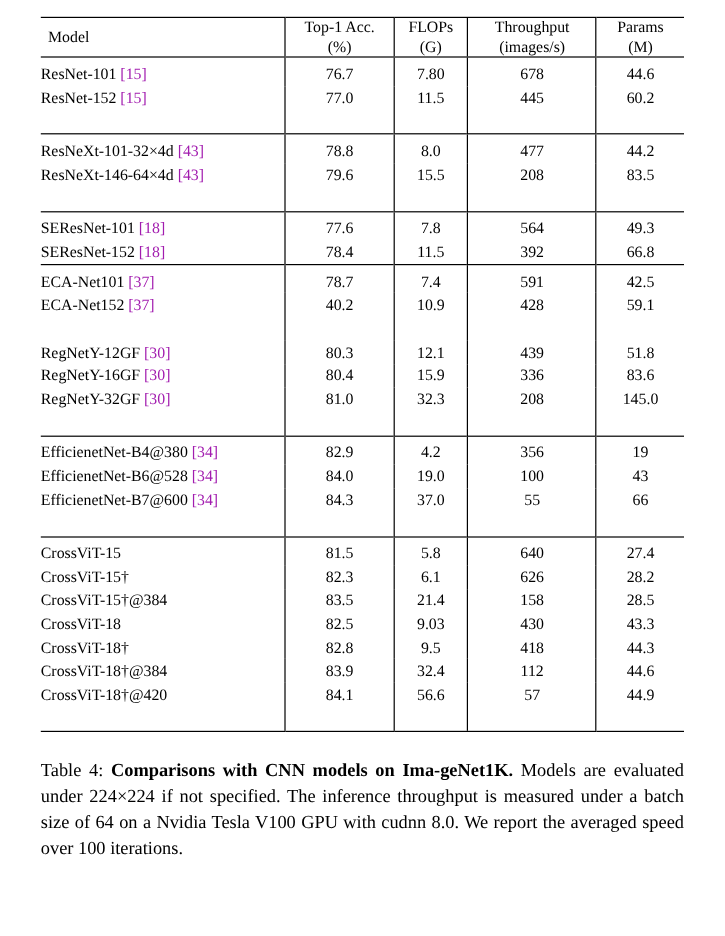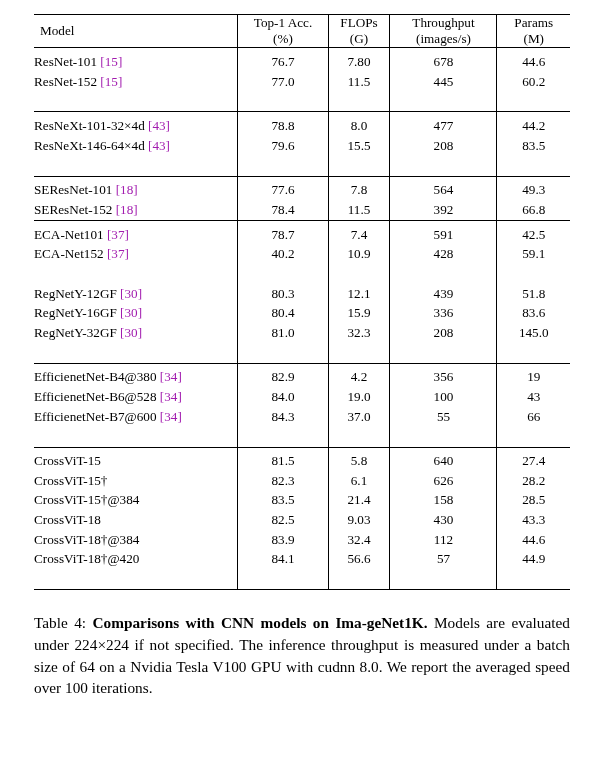--- a/index.html
+++ b/index.html
@@ -248,20 +248,27 @@
           <td class="c5 num-cell vline">28.5</td>
         </tr>
         <tr class="row">
           <td class="c1 model-cell"><span>CrossViT-18</span></td>
           <td class="c2 num-cell vline">82.5</td>
           <td class="c3 num-cell vline">9.03</td>
           <td class="c4 num-cell vline">430</td>
           <td class="c5 num-cell vline">43.3</td>
         </tr>
         <tr class="row">
+          <td class="c1 model-cell"><span>CrossViT-18†</span></td>
+          <td class="c2 num-cell vline">82.8</td>
+          <td class="c3 num-cell vline">9.5</td>
+          <td class="c4 num-cell vline">418</td>
+          <td class="c5 num-cell vline">44.3</td>
+        </tr>
+        <tr class="row">
           <td class="c1 model-cell"><span>CrossViT-18†@384</span></td>
           <td class="c2 num-cell vline">83.9</td>
           <td class="c3 num-cell vline">32.4</td>
           <td class="c4 num-cell vline">112</td>
           <td class="c5 num-cell vline">44.6</td>
         </tr>
         <tr class="row group-last rule-bottom">
           <td class="c1 model-cell"><span>CrossViT-18†@420</span></td>
           <td class="c2 num-cell vline">84.1</td>
           <td class="c3 num-cell vline">56.6</td>

